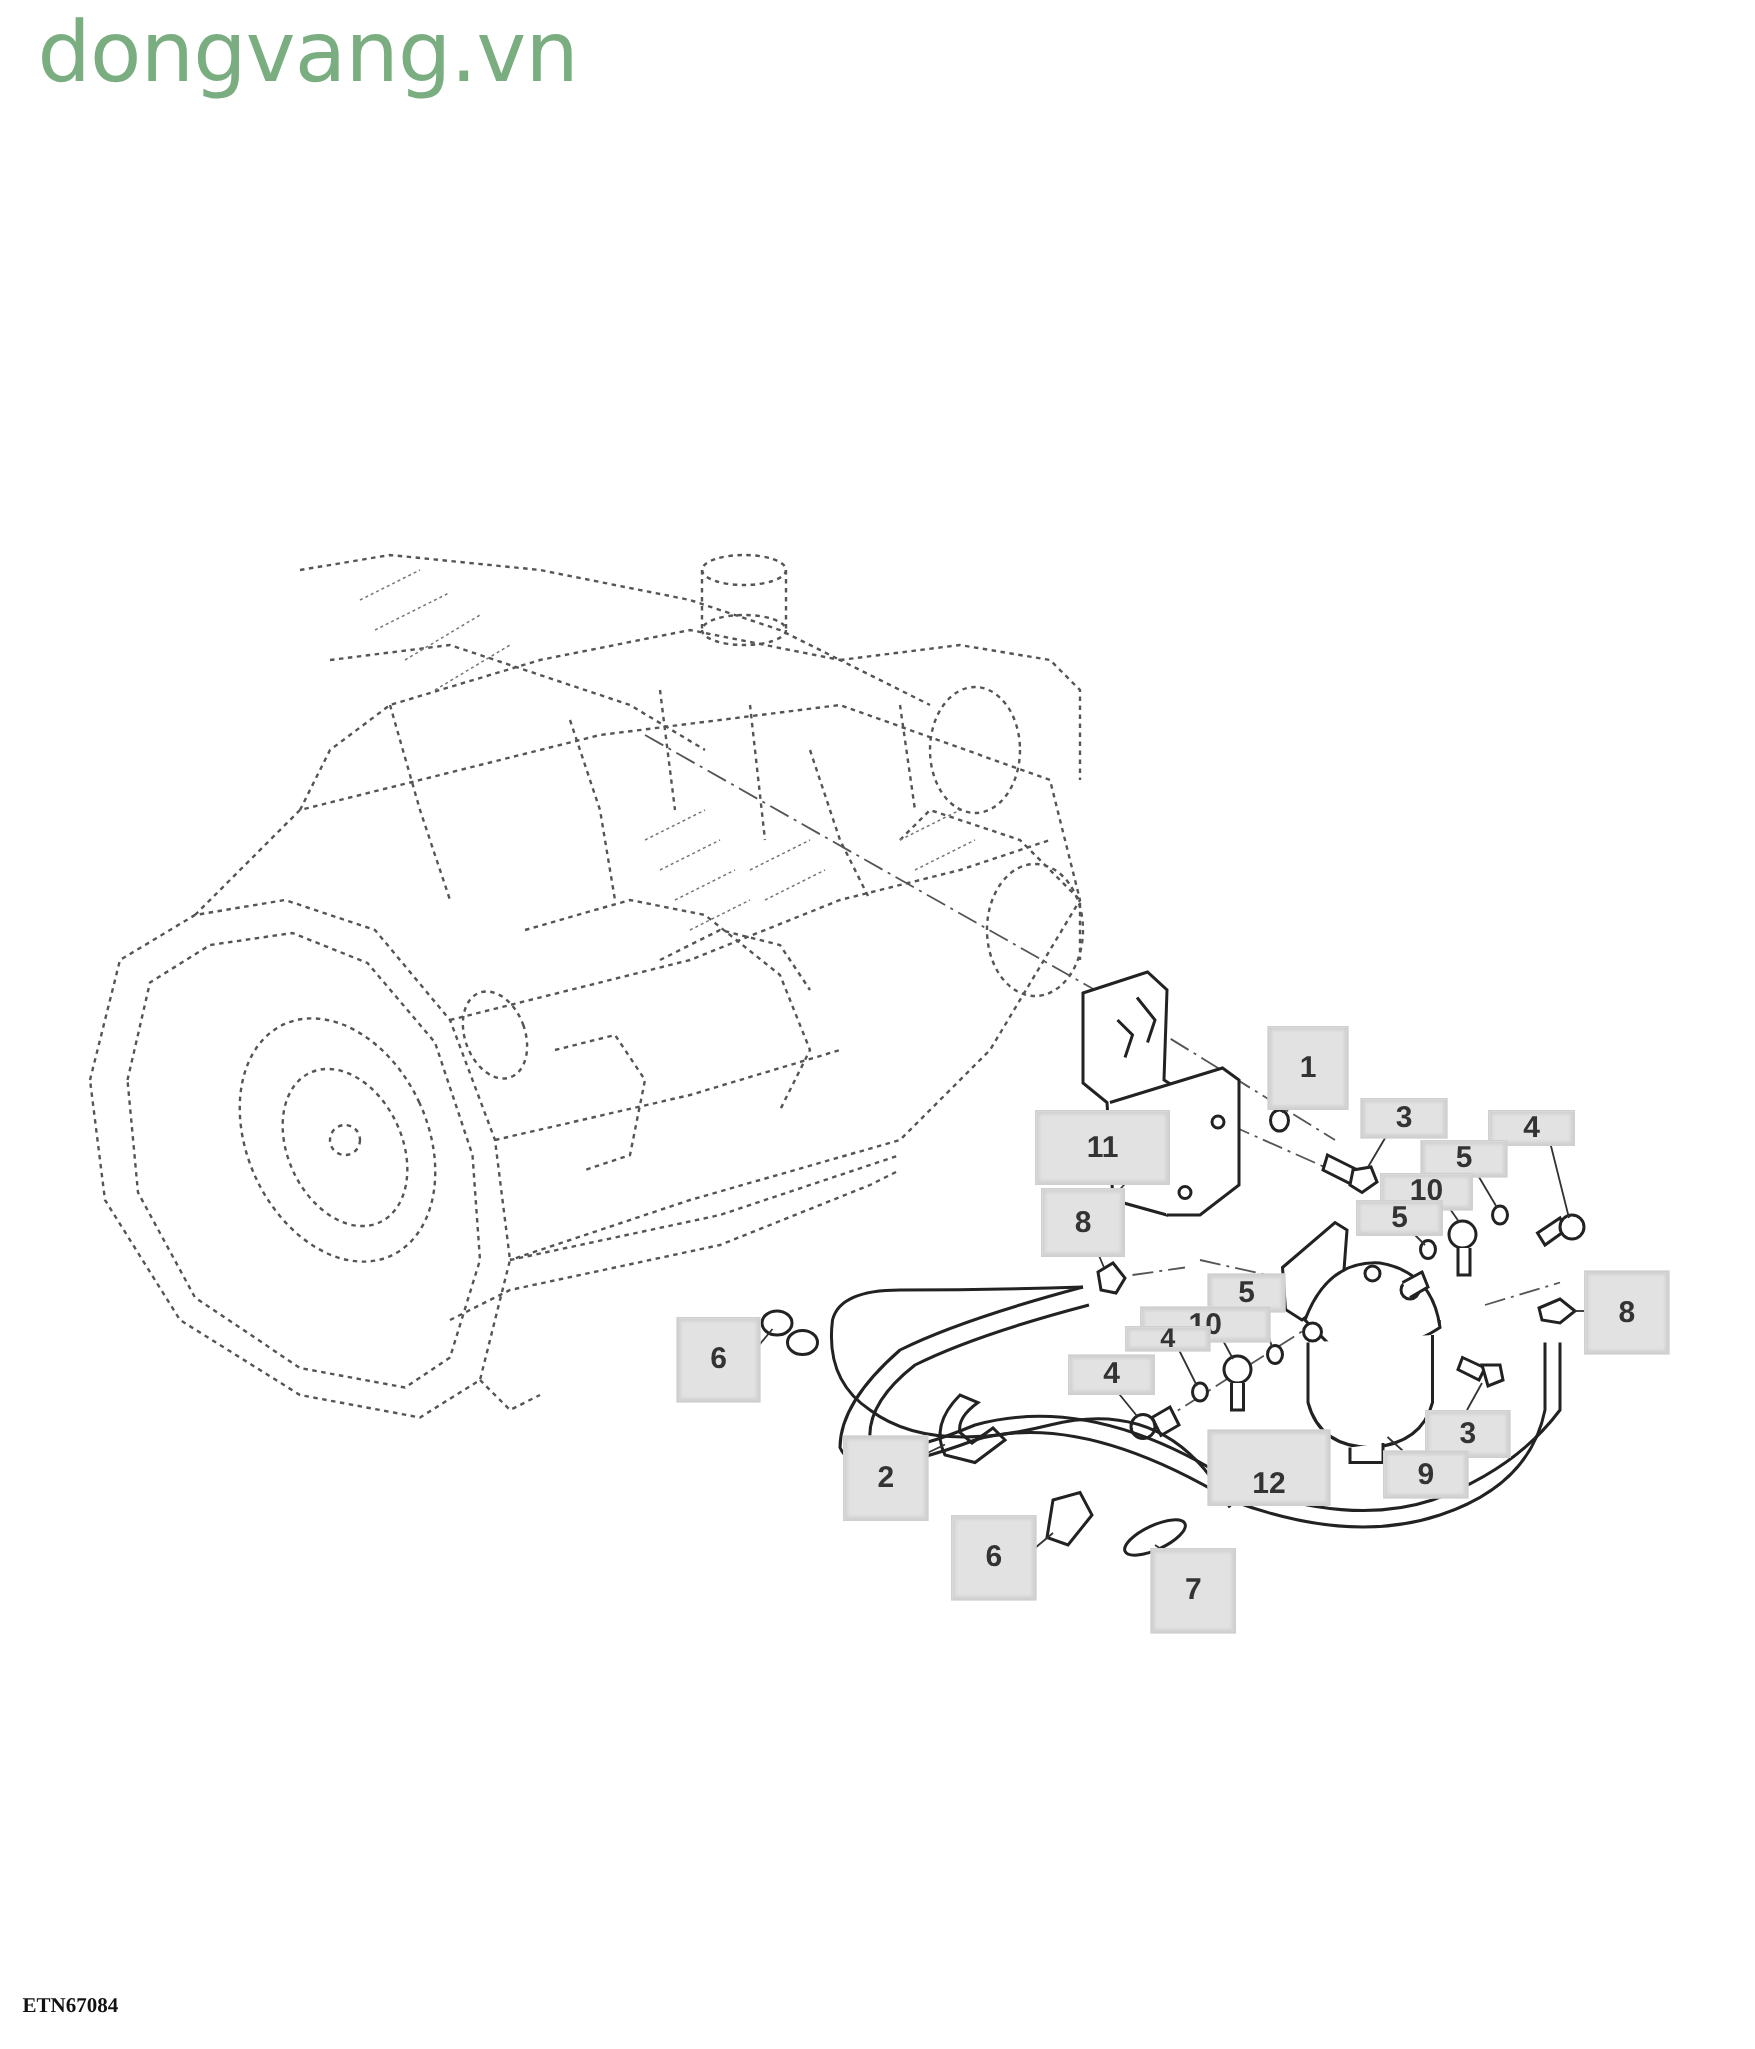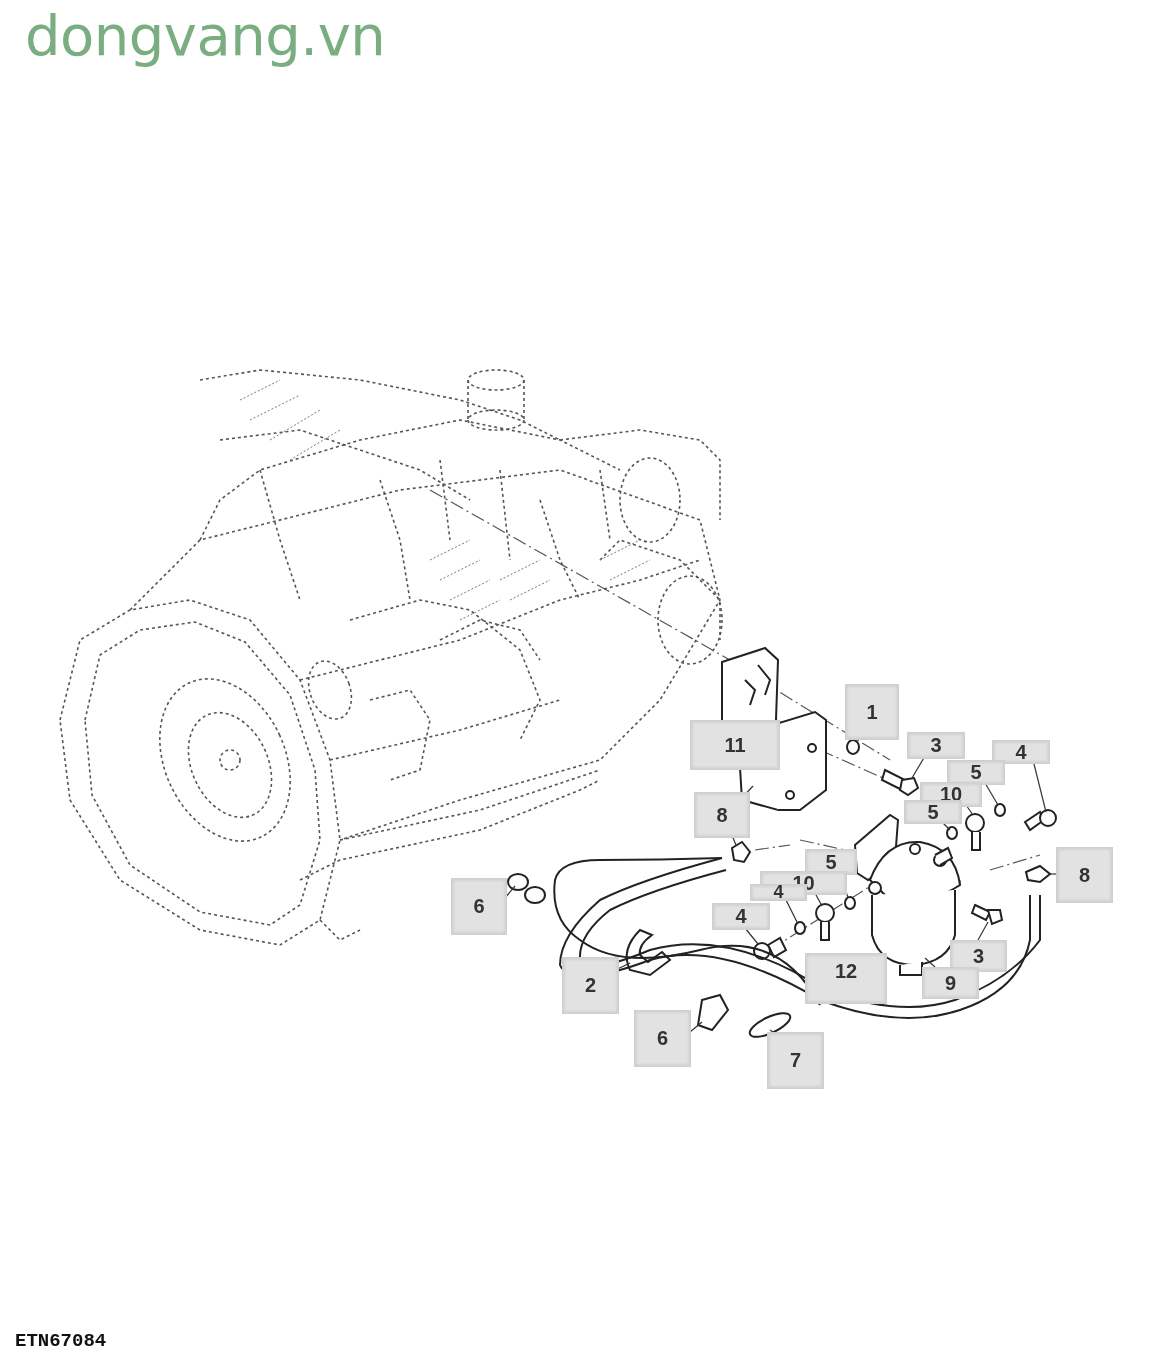--- a/index.html
+++ b/index.html
@@ -1,18 +1,18 @@
 <!DOCTYPE html>
 <html><head>
   <meta charset="utf-8">
   <style>
     html, body { margin:0; padding:0; background:#ffffff; }
     body { width:1170px; height:1366px; position:relative; overflow:hidden; font-family:"Liberation Sans", sans-serif; }
     .watermark { position:absolute; left:25px; top:8px; font-family:"DejaVu Sans", sans-serif; font-size:56px; color:#7aae80; letter-spacing:-0.5px; line-height:1; }
-    .figure-id { position:absolute; left:15px; top:1330px; font-family:Liberation Mono, monospace; font-weight:bold; font-size:19px; color:#111; }
+    .figure-id { position:absolute; left:15px; top:1330px; font-family:Liberation Serif, serif; font-weight:bold; font-size:14px; color:#111; }
     svg.drawing { position:absolute; left:0; top:0; }
     .callout { position:absolute; background:#e2e2e2; box-shadow:0 0 2px 2px #d2d2d2 inset; border:1px solid #cfcfcf; display:flex; align-items:center; justify-content:center; font-family:"Liberation Sans", sans-serif; font-weight:bold; color:#333; font-size:20px; }
   </style>
 </head>
 <body>
 
 <div class="watermark">dongvang.vn</div>
 
 <svg class="drawing" width="1170" height="1366" viewBox="0 0 1170 1366" xmlns="http://www.w3.org/2000/svg">
 
@@ -157,33 +157,33 @@
     <path d="M935 967 L925 958"></path>
     <path d="M505 898 L515 886"></path>
     <path d="M605 975 L630 963"></path>
     <path d="M835 980 L820 1000"></path>
     <path d="M690 1032 L702 1022"></path>
     <path d="M785 1040 L770 1030"></path>
   </g>
 </svg>
 
 <div class="callout" style="left:845px;top:684px;width:52px;height:54px;">1</div>
-<div class="callout" style="left:690px;top:720px;width:88px;height:48px;">11</div>
+<div class="callout" style="left:690px;top:740px;width:88px;height:48px;">11</div>
 <div class="callout" style="left:907px;top:732px;width:56px;height:25px;">3</div>
 <div class="callout" style="left:992px;top:740px;width:56px;height:22px;">4</div>
 <div class="callout" style="left:947px;top:760px;width:56px;height:23px;">5</div>
 <div class="callout" style="left:920px;top:782px;width:60px;height:23px;">10</div>
 <div class="callout" style="left:904px;top:800px;width:56px;height:22px;">5</div>
 <div class="callout" style="left:694px;top:792px;width:54px;height:44px;">8</div>
 <div class="callout" style="left:805px;top:849px;width:50px;height:24px;">5</div>
 <div class="callout" style="left:760px;top:871px;width:85px;height:22px;">10</div>
 <div class="callout" style="left:750px;top:884px;width:55px;height:15px;font-size:18px;">4</div>
 <div class="callout" style="left:712px;top:903px;width:56px;height:25px;">4</div>
 <div class="callout" style="left:1056px;top:847px;width:55px;height:54px;">8</div>
 <div class="callout" style="left:451px;top:878px;width:54px;height:55px;">6</div>
 <div class="callout" style="left:562px;top:957px;width:55px;height:55px;">2</div>
-<div class="callout" style="left:805px;top:953px;width:82px;height:51px;justify-content:center;align-items:flex-start;padding-top:6px;box-sizing:border-box;">12</div>
+<div class="callout" style="left:805px;top:953px;width:82px;height:51px;justify-content:center;align-items:flex-start;padding-top:24px;box-sizing:border-box;">12</div>
 <div class="callout" style="left:950px;top:940px;width:55px;height:30px;">3</div>
 <div class="callout" style="left:922px;top:967px;width:55px;height:30px;">9</div>
 <div class="callout" style="left:634px;top:1010px;width:55px;height:55px;">6</div>
 <div class="callout" style="left:767px;top:1032px;width:55px;height:55px;">7</div>
 
 <div class="figure-id">ETN67084</div>
 
 </body></html>

